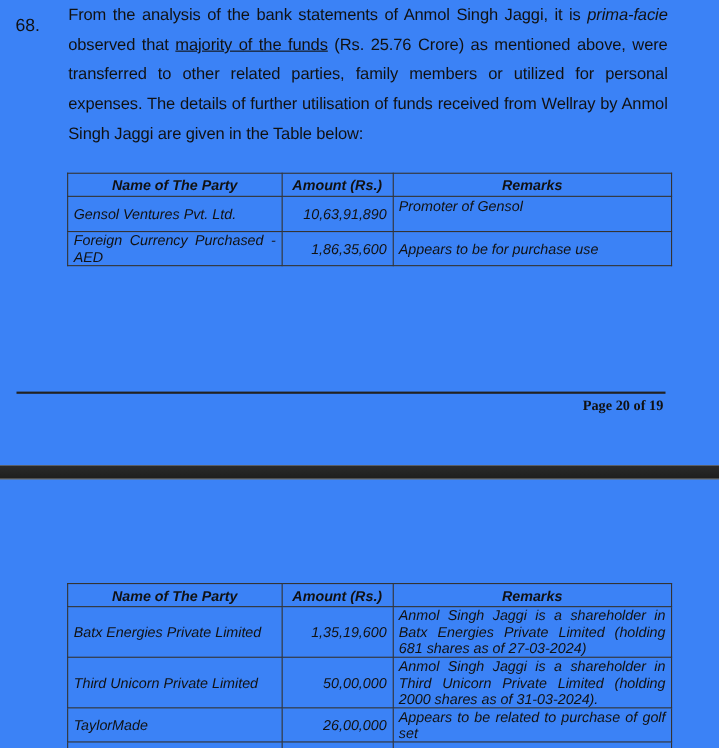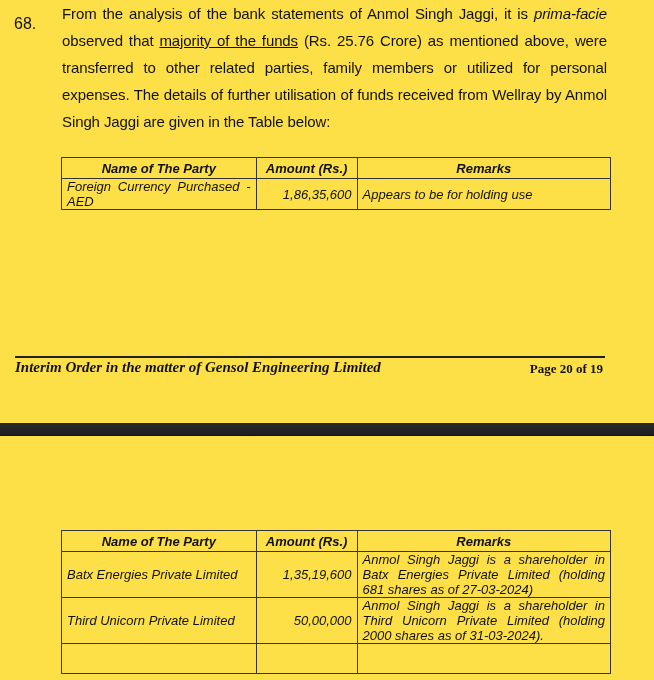--- a/index.html
+++ b/index.html
@@ -1,19 +1,19 @@
 <!DOCTYPE html>
 <html><head>
 <meta charset="utf-8">
 <style>
   * { box-sizing: border-box; margin: 0; padding: 0; }
   html, body { width: 654px; height: 680px; overflow: hidden; background: #ffffff; }
   body { position: relative; font-family: "Liberation Sans", sans-serif; color: #111; }
 
-  .page { position: absolute; left: 0; width: 654px; background: #fde047; }
+  .page { position: absolute; left: 0; width: 654px; background: #3b82f6; }
   .page-top { top: 0; height: 423px; }
   .page-bottom { top: 436px; height: 244px; }
 
   .para-num { position: absolute; left: 14px; top: 10px; font-size: 16px; line-height: 27px; }
   .para-body {
     position: absolute; left: 62px; top: 0; width: 545px;
     font-size: 15px; line-height: 27px; text-align: justify; letter-spacing: -0.1px;
   }
   .para-body em { font-style: italic; }
   .para-body u { text-decoration: underline; }
@@ -64,30 +64,34 @@
         <col class="c3">
       </colgroup>
     <thead>
       <tr>
         <th>Name of The Party</th>
         <th>Amount (Rs.)</th>
         <th>Remarks</th>
       </tr>
     </thead>
     <tbody>
+      <tr style="height:32px">
+        <td>Gensol Ventures Pvt. Ltd.</td>
+        <td class="amt">10,63,91,890</td>
+        <td class="rem top">Promoter of Gensol</td>
+      </tr>
       <tr style="height:30px">
         <td style="text-align:justify; text-align-last:left;margin-left:33px;">Foreign Currency Purchased - AED</td>
         <td class="amt">1,86,35,600</td>
-        <td class="rem">Appears to be for holding use</td>
+        <td class="rem">Appears to be for purchase use</td>
       </tr>
     </tbody>
   </table>
 
   <div class="footer-rule"></div>
-  <div class="footer-left">Interim Order in the matter of Gensol Engineering Limited</div>
   <div class="footer-right">Page 20 of 19</div>
 </div>
 
 <div class="page-gap"></div>
 
 <div class="page page-bottom"></div>
 
 <table class="doc-table t2">
   <colgroup>
       <col class="c1">
@@ -105,19 +109,24 @@
     <tr style="height:46px">
       <td>Batx Energies Private Limited</td>
       <td class="amt">1,35,19,600</td>
       <td class="rem">Anmol Singh Jaggi is a shareholder in Batx Energies Private Limited (holding 681 shares as of 27-03-2024)</td>
     </tr>
     <tr style="height:45px">
       <td>Third Unicorn Private Limited</td>
       <td class="amt">50,00,000</td>
       <td class="rem">Anmol Singh Jaggi is a shareholder in Third Unicorn Private Limited (holding 2000 shares as of 31-03-2024).</td>
     </tr>
+    <tr style="height:31px">
+      <td>TaylorMade</td>
+      <td class="amt">26,00,000</td>
+      <td class="rem">Appears to be related to purchase of golf set</td>
+    </tr>
     <tr style="height:30px">
       <td></td>
       <td class="amt"></td>
       <td class="rem"></td>
     </tr>
   </tbody>
 </table>
 
 </body></html>

